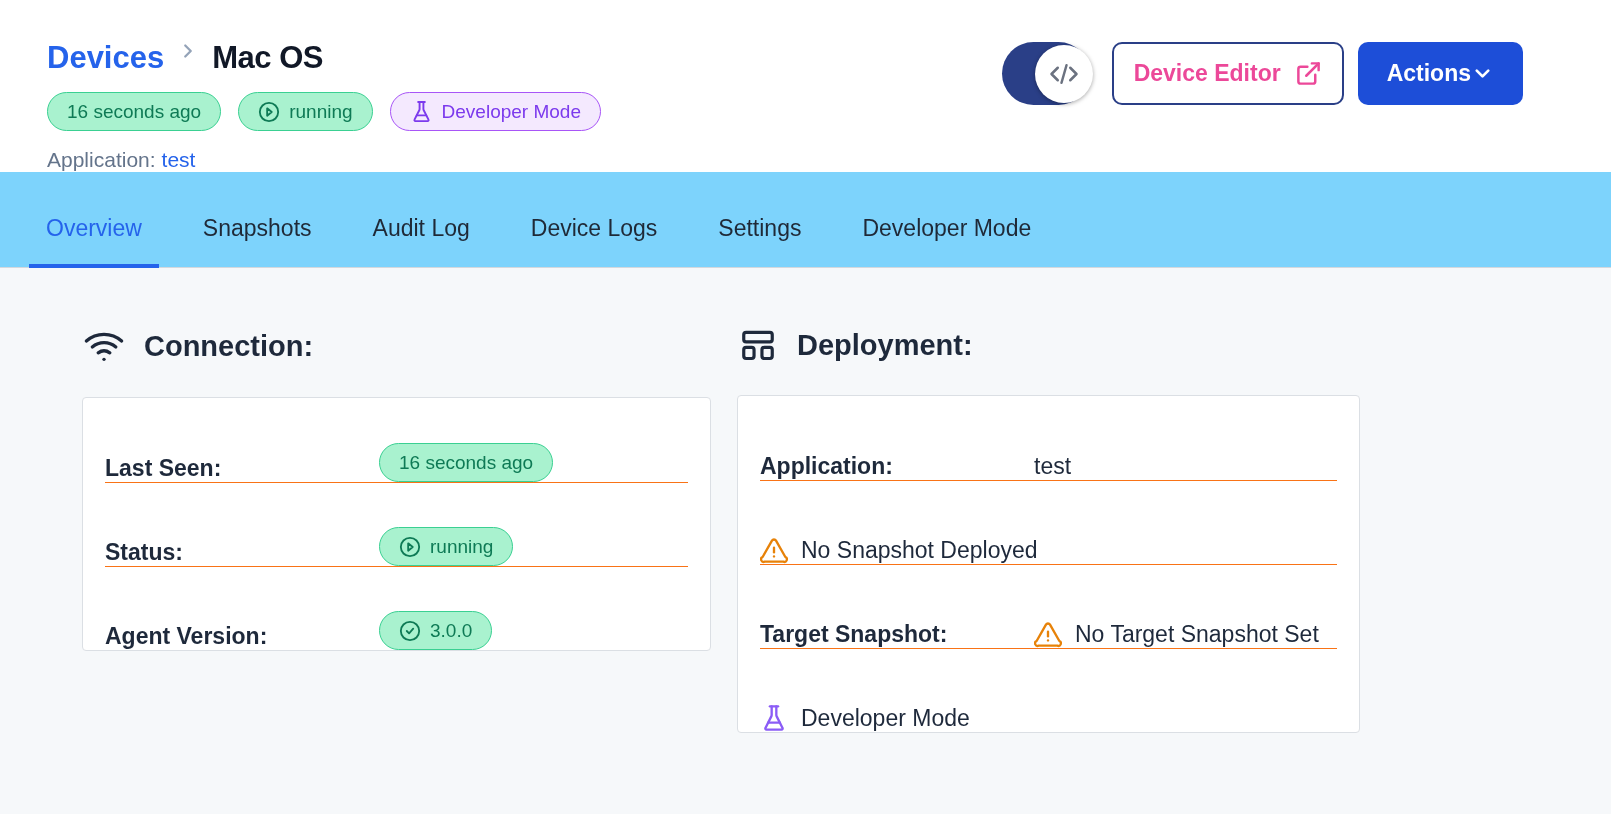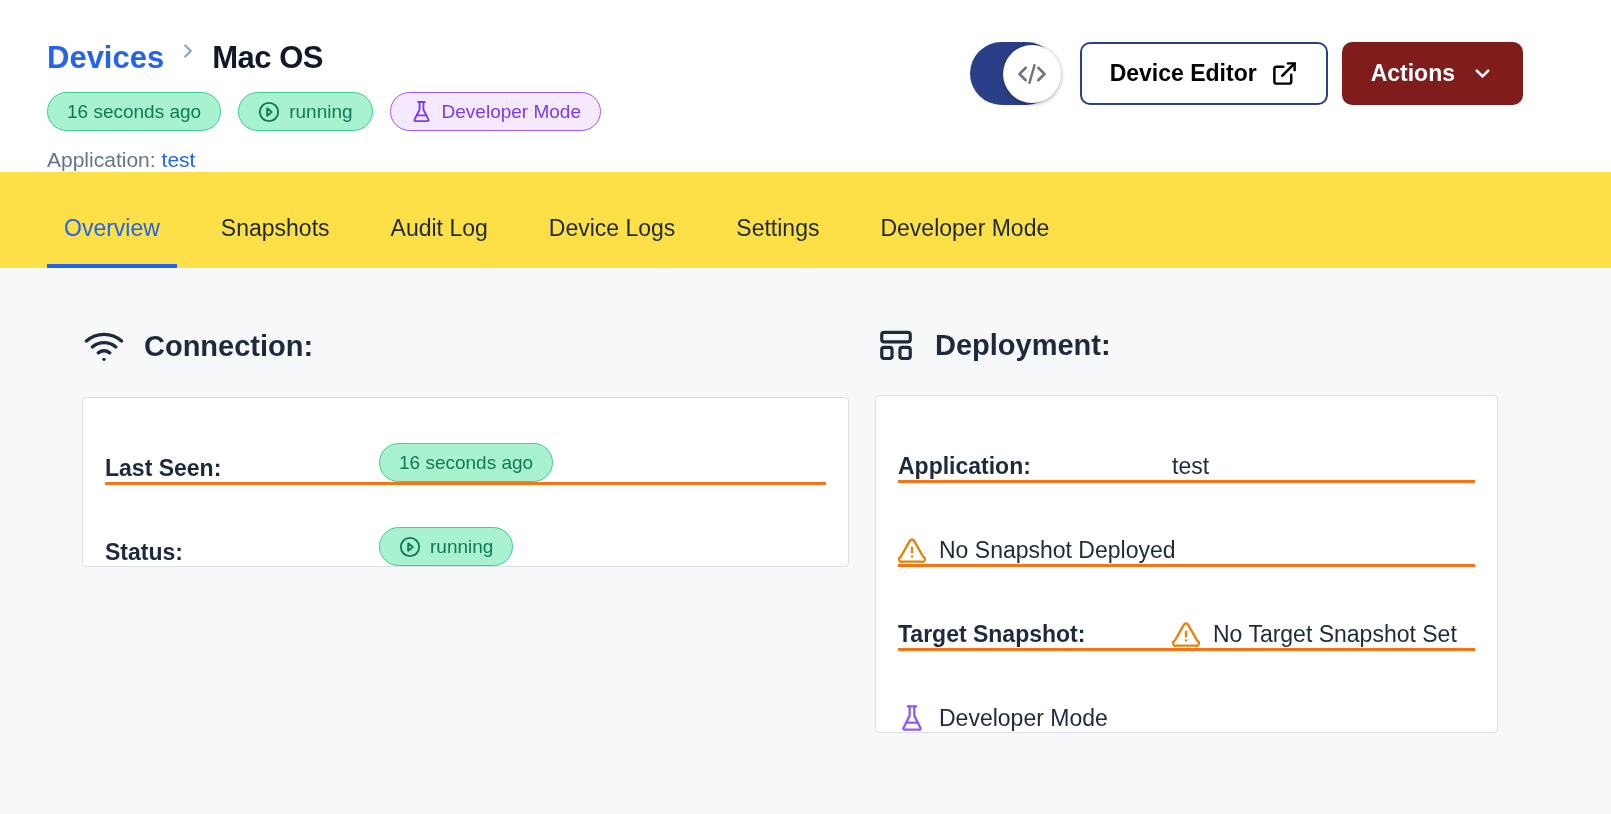--- a/index.html
+++ b/index.html
@@ -39,48 +39,48 @@
     background:#ffffff; border-radius:50%;
     display:flex; align-items:center; justify-content:center;
     box-shadow:0 1px 4px rgba(0,0,0,0.35);
     color:#6b7280;
   }
   .btn {
     height:63px; display:inline-flex; align-items:center; justify-content:center;
     border-radius:10px; font-size:23px; font-weight:bold; cursor:pointer;
     font-family:inherit; white-space:nowrap;
   }
-  .btn-outline { background:#ffffff; border:2px solid #2a3f87; color:#000000; padding:0 28px; gap:14px;margin-left:8px; }
-  .btn-solid   { background:#7f1d1d; border:none; color:#ffffff; padding:1px 29px; gap:16px; }
-
-  
-  .tabs { display:flex; gap:27px; padding:43px 0 0 47px; border-bottom:1px solid #d4d8dd; background:#fde047; }
+  .btn-outline { background:#ffffff; border:2px solid #2a3f87; color:#ec4899; padding:0 20px; gap:14px;margin-left:8px; }
+  .btn-solid   { background:#1d4ed8; border:none; color:#ffffff; padding:1px 29px; }
+
+  
+  .tabs { display:flex; gap:27px; padding:43px 0 0 29px; border-bottom:1px solid #d4d8dd; background:#7dd3fc; }
   .tab {
     font-size:23px; color:#1f2937; padding:0 17px 22px; cursor:pointer;
     border-bottom:4px solid transparent; margin-bottom:-1px; white-space:nowrap;
   }
   .tab.active { color:#2563eb; border-bottom-color:#2563eb; }
 
   
   .content {
     flex:1; background:#f6f8fa; padding:58px 0 0 82px;
     display:flex; gap:26px; align-items:flex-start;
   }
-  .col-left  { width:767px; flex:none; }
+  .col-left  { width:629px; flex:none; }
   .col-right { width:623px; flex:none; }
   .section-head {
     display:flex; align-items:center; gap:20px;
     font-size:29px; font-weight:bold; color:#1e293b;
     margin:0 0 31px 2px;
   }
   .section-head .hicon { display:flex; color:#1e293b; }
 
   .card { background:#ffffff; border:1px solid #dbdfe4; border-radius:4px; padding:0 22px; }
   .row { display:flex; align-items:flex-end; min-height:84px; }
-  .row + .row { border-top:3px solid #f97316; }
+  .row + .row { border-top:1px solid #f97316; }
   .row-label { flex:0 0 274px; font-size:23px; font-weight:bold; color:#1e293b; }
   .row-value { display:flex; align-items:center; gap:13px; font-size:23px; color:#1e293b; }
   .vicon { display:flex; flex:none; }
   .vicon.warn   { color:#e78209; }
   .vicon.flask  { color:#8b5cf6; }
 
   svg { display:block; }
 </style>
 </head>
 <body>
@@ -198,20 +198,34 @@
               <span class="vicon">
                 <svg width="22" height="22" viewBox="0 0 24 24" fill="none" stroke="currentColor" stroke-width="2" stroke-linecap="round" stroke-linejoin="round">
                     <circle cx="12" cy="12" r="10"></circle>
                     <path d="M10 8l5 4-5 4z"></path>
                   </svg>
               </span>
               <span>running</span>
             </span>
           </div>
         </div>
+        <div class="row">
+          <div class="row-label">Agent Version:</div>
+          <div class="row-value">
+            <span class="badge green">
+              <span class="vicon">
+                <svg width="22" height="22" viewBox="0 0 24 24" fill="none" stroke="currentColor" stroke-width="2" stroke-linecap="round" stroke-linejoin="round">
+                    <circle cx="12" cy="12" r="10"></circle>
+                    <polyline points="8.5 12 11 14.5 15.5 9.5"></polyline>
+                  </svg>
+              </span>
+              <span>3.0.0</span>
+            </span>
+          </div>
+        </div>
       </div>
     </section>
 
     <section class="col-right">
       <h2 class="section-head">
         <span class="hicon">
           <svg width="38" height="38" viewBox="0 0 24 24" fill="none" stroke="currentColor" stroke-width="2" stroke-linecap="round" stroke-linejoin="round">
               <rect width="18" height="6" x="3" y="4" rx="1.5"></rect>
               <rect width="6.5" height="7" x="3" y="13.5" rx="1.5"></rect>
               <rect width="6.5" height="7" x="14.5" y="13.5" rx="1.5"></rect>

